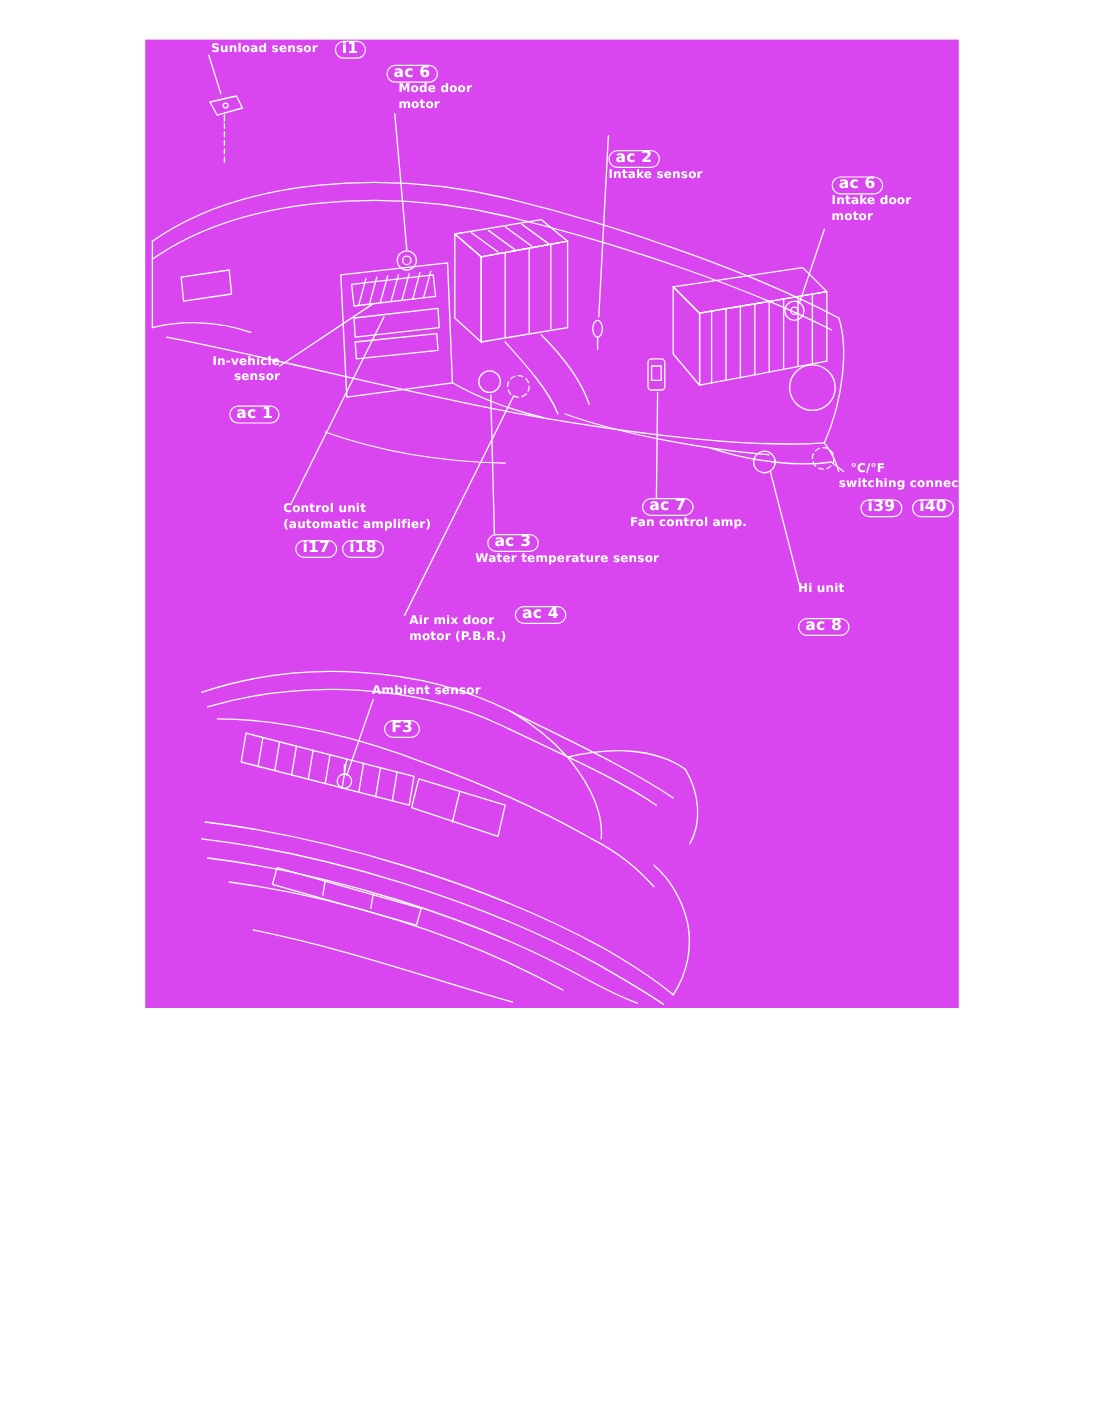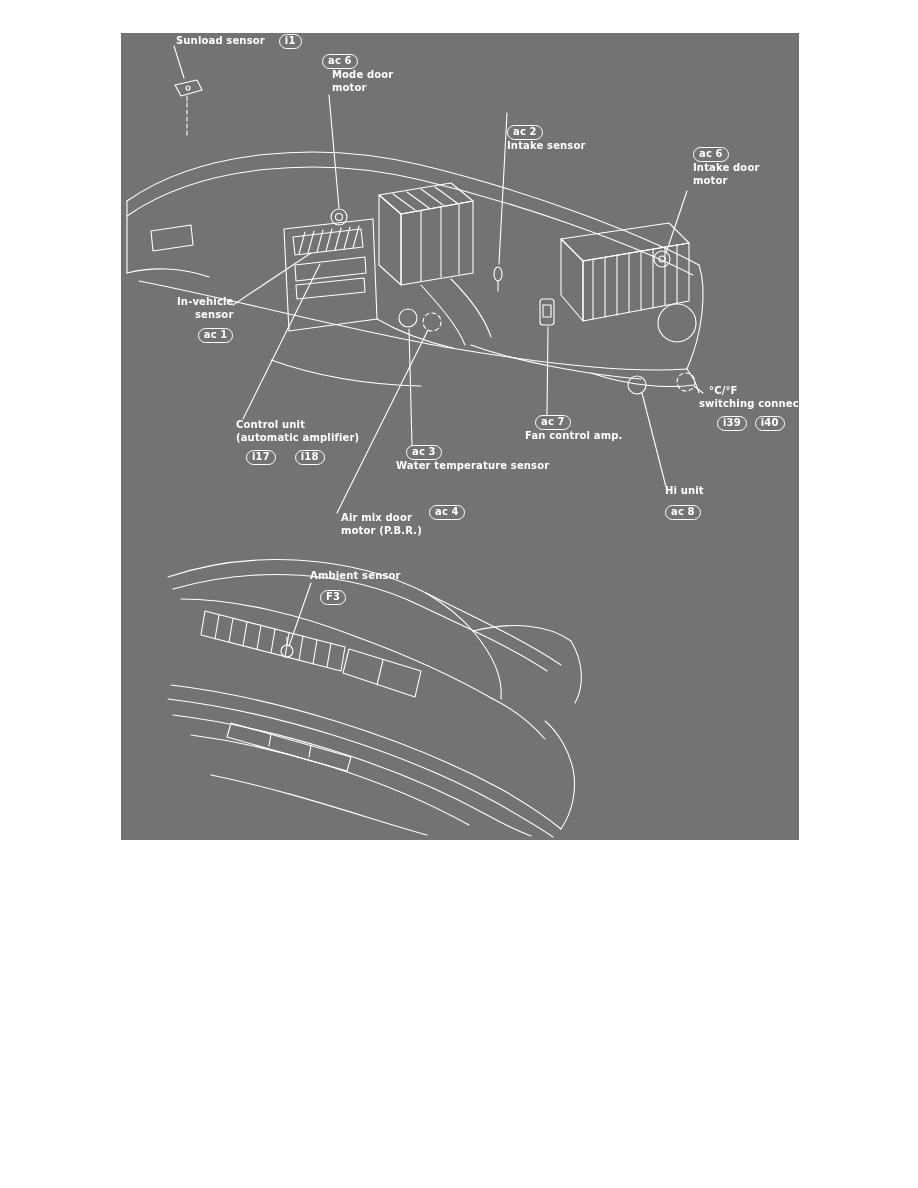--- a/index.html
+++ b/index.html
@@ -1,27 +1,27 @@
 <!DOCTYPE html>
 <html><head>
 <meta charset="utf-8">
 <style>
   html,body { margin:0; padding:0; background:#fff; }
   .page { position:relative; width:918px; height:1188px; background:#ffffff; font-family:"DejavU Sans", "DejaVu Sans", sans-serif; }
-  .panel { position:absolute; left:121px; top:33px; width:678px; height:807px; background:#737373; overflow:hidden; }
+  .panel { position:absolute; left:121px; top:33px; width:678px; height:807px; background:#d946ef; overflow:hidden; }
   svg.art { position:absolute; left:0; top:0; display:block; }
   svg.art path, svg.art line, svg.art circle, svg.art ellipse, svg.art rect, svg.art polygon {
     fill:none; stroke:#ffffff; stroke-width:1.1; stroke-linecap:round; stroke-linejoin:round;
   }
   svg.art .dash { stroke-dasharray:4 3; }
   .callout { position:absolute; color:#ffffff; font-size:10px; font-weight:bold; line-height:12.5px; letter-spacing:0.15px; font-family:"DejaVu Sans", sans-serif; }
   .callout .line { white-space:nowrap; }
-  .badge { display:inline-block; border:1.4px solid #ffffff; border-radius:9px; padding:0 5px; height:13px; line-height:12px; font-size:10px; font-weight:bold; color:#fff; white-space:nowrap; }
-  .badge-row { display:flex; gap:19px; margin-top:6px; margin-left:10px; }
-  .mt4 { margin-top:7px; }
+  .badge { display:inline-block; border:1.4px solid #ffffff; border-radius:9px; padding:0 5px; height:13px; line-height:12px; font-size:13px; font-weight:bold; color:#fff; white-space:nowrap; }
+  .badge-row { display:flex; gap:4px; margin-top:6px; margin-left:10px; }
+  .mt4 { margin-top:17px; }
   .row { display:flex; align-items:center; gap:14px; }
   .badge-float { position:absolute; left:88px; top:-7px; }
   .indent { margin-left:10px; }
 </style>
 </head>
 <body>
 
 <div class="page">
   <div class="panel">
 

